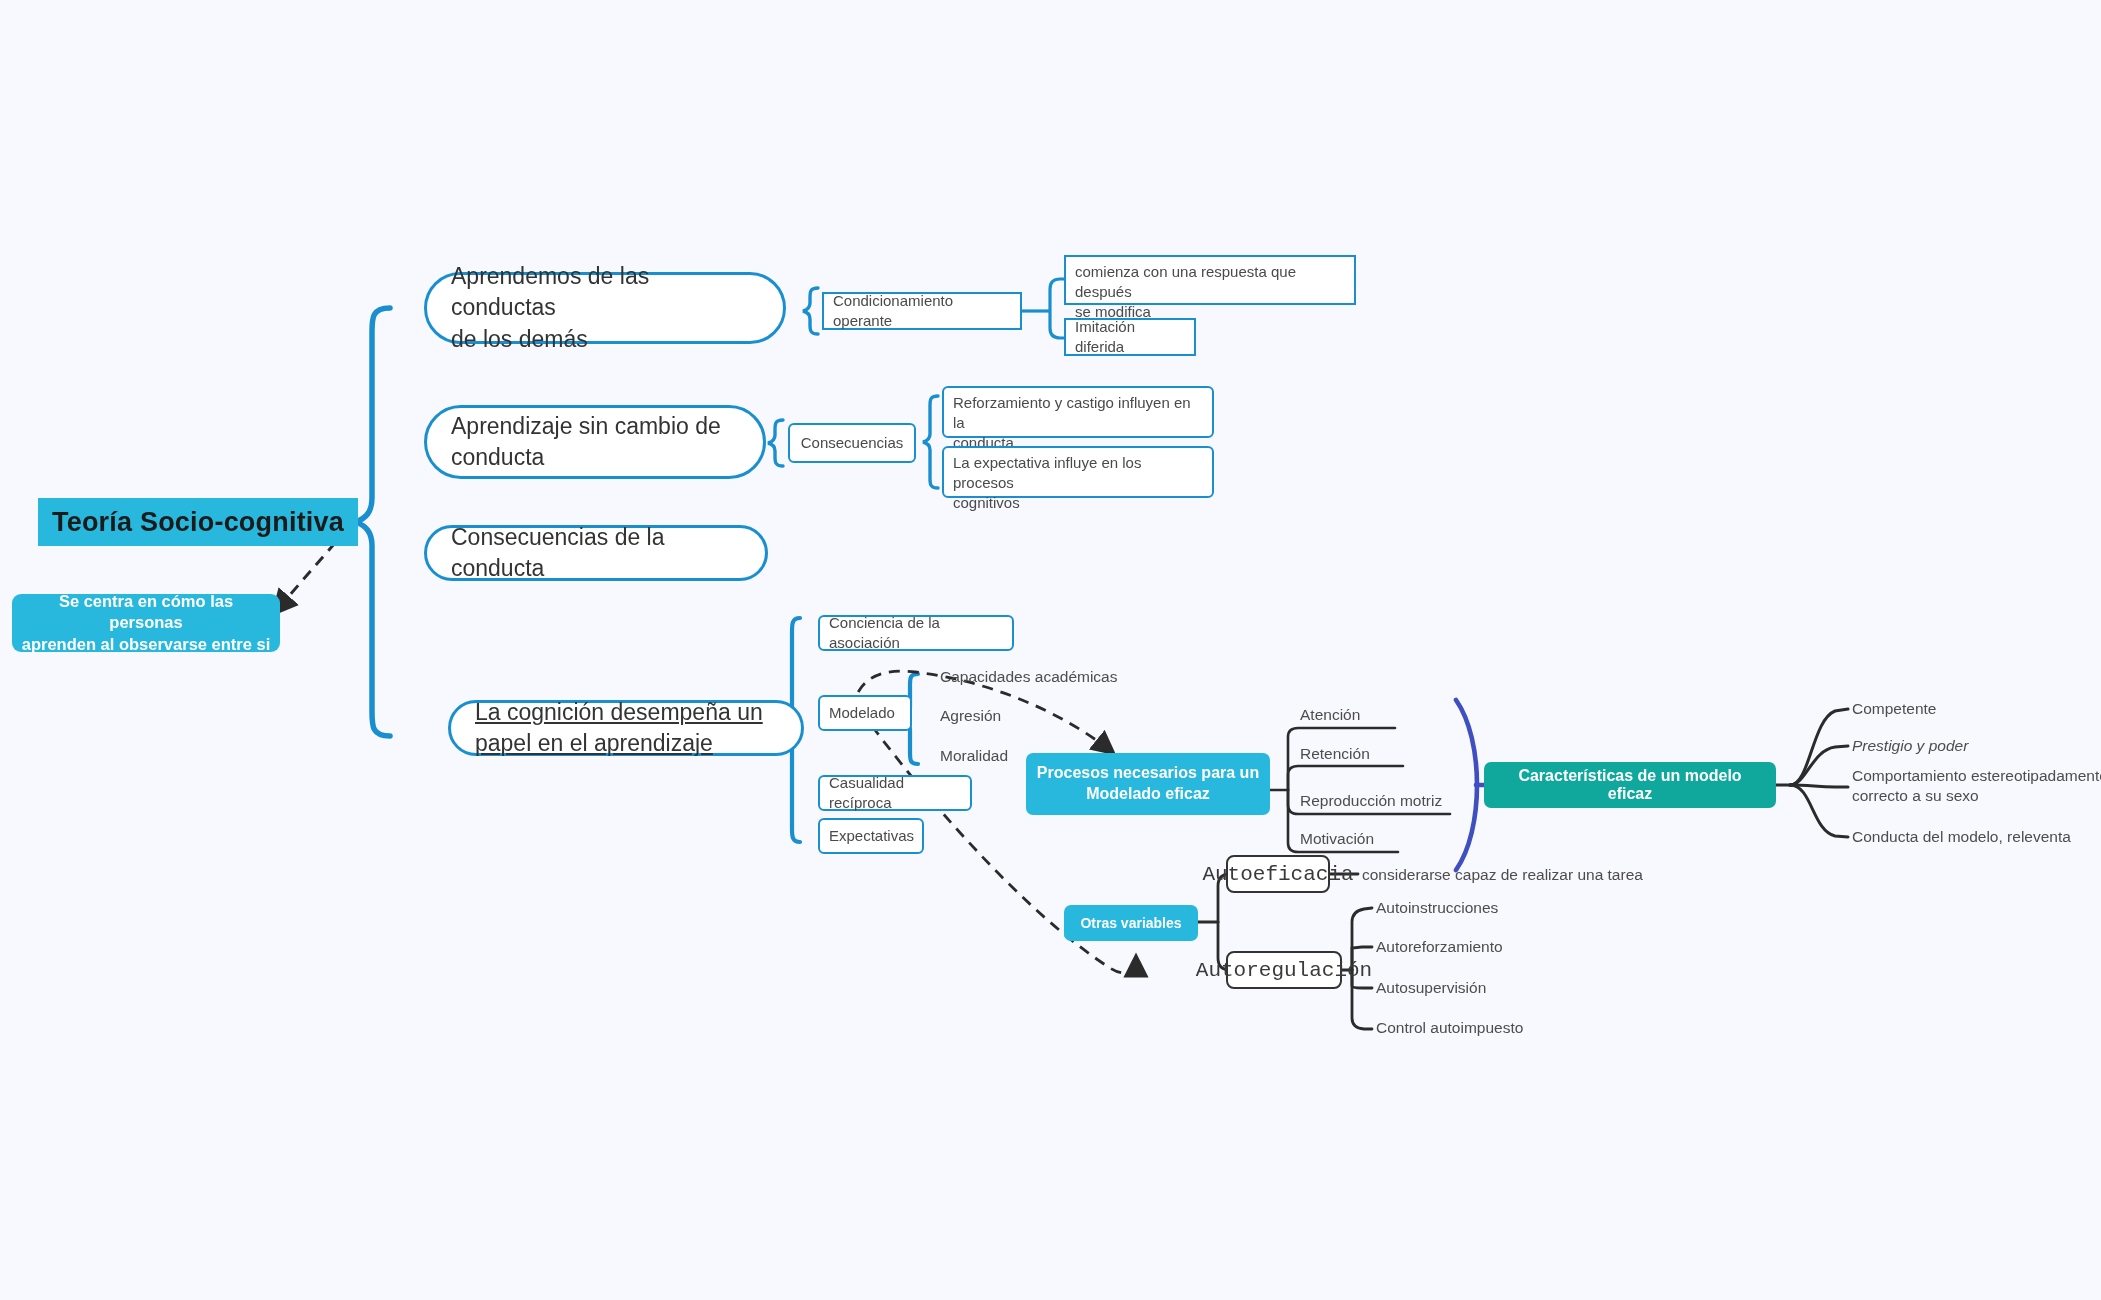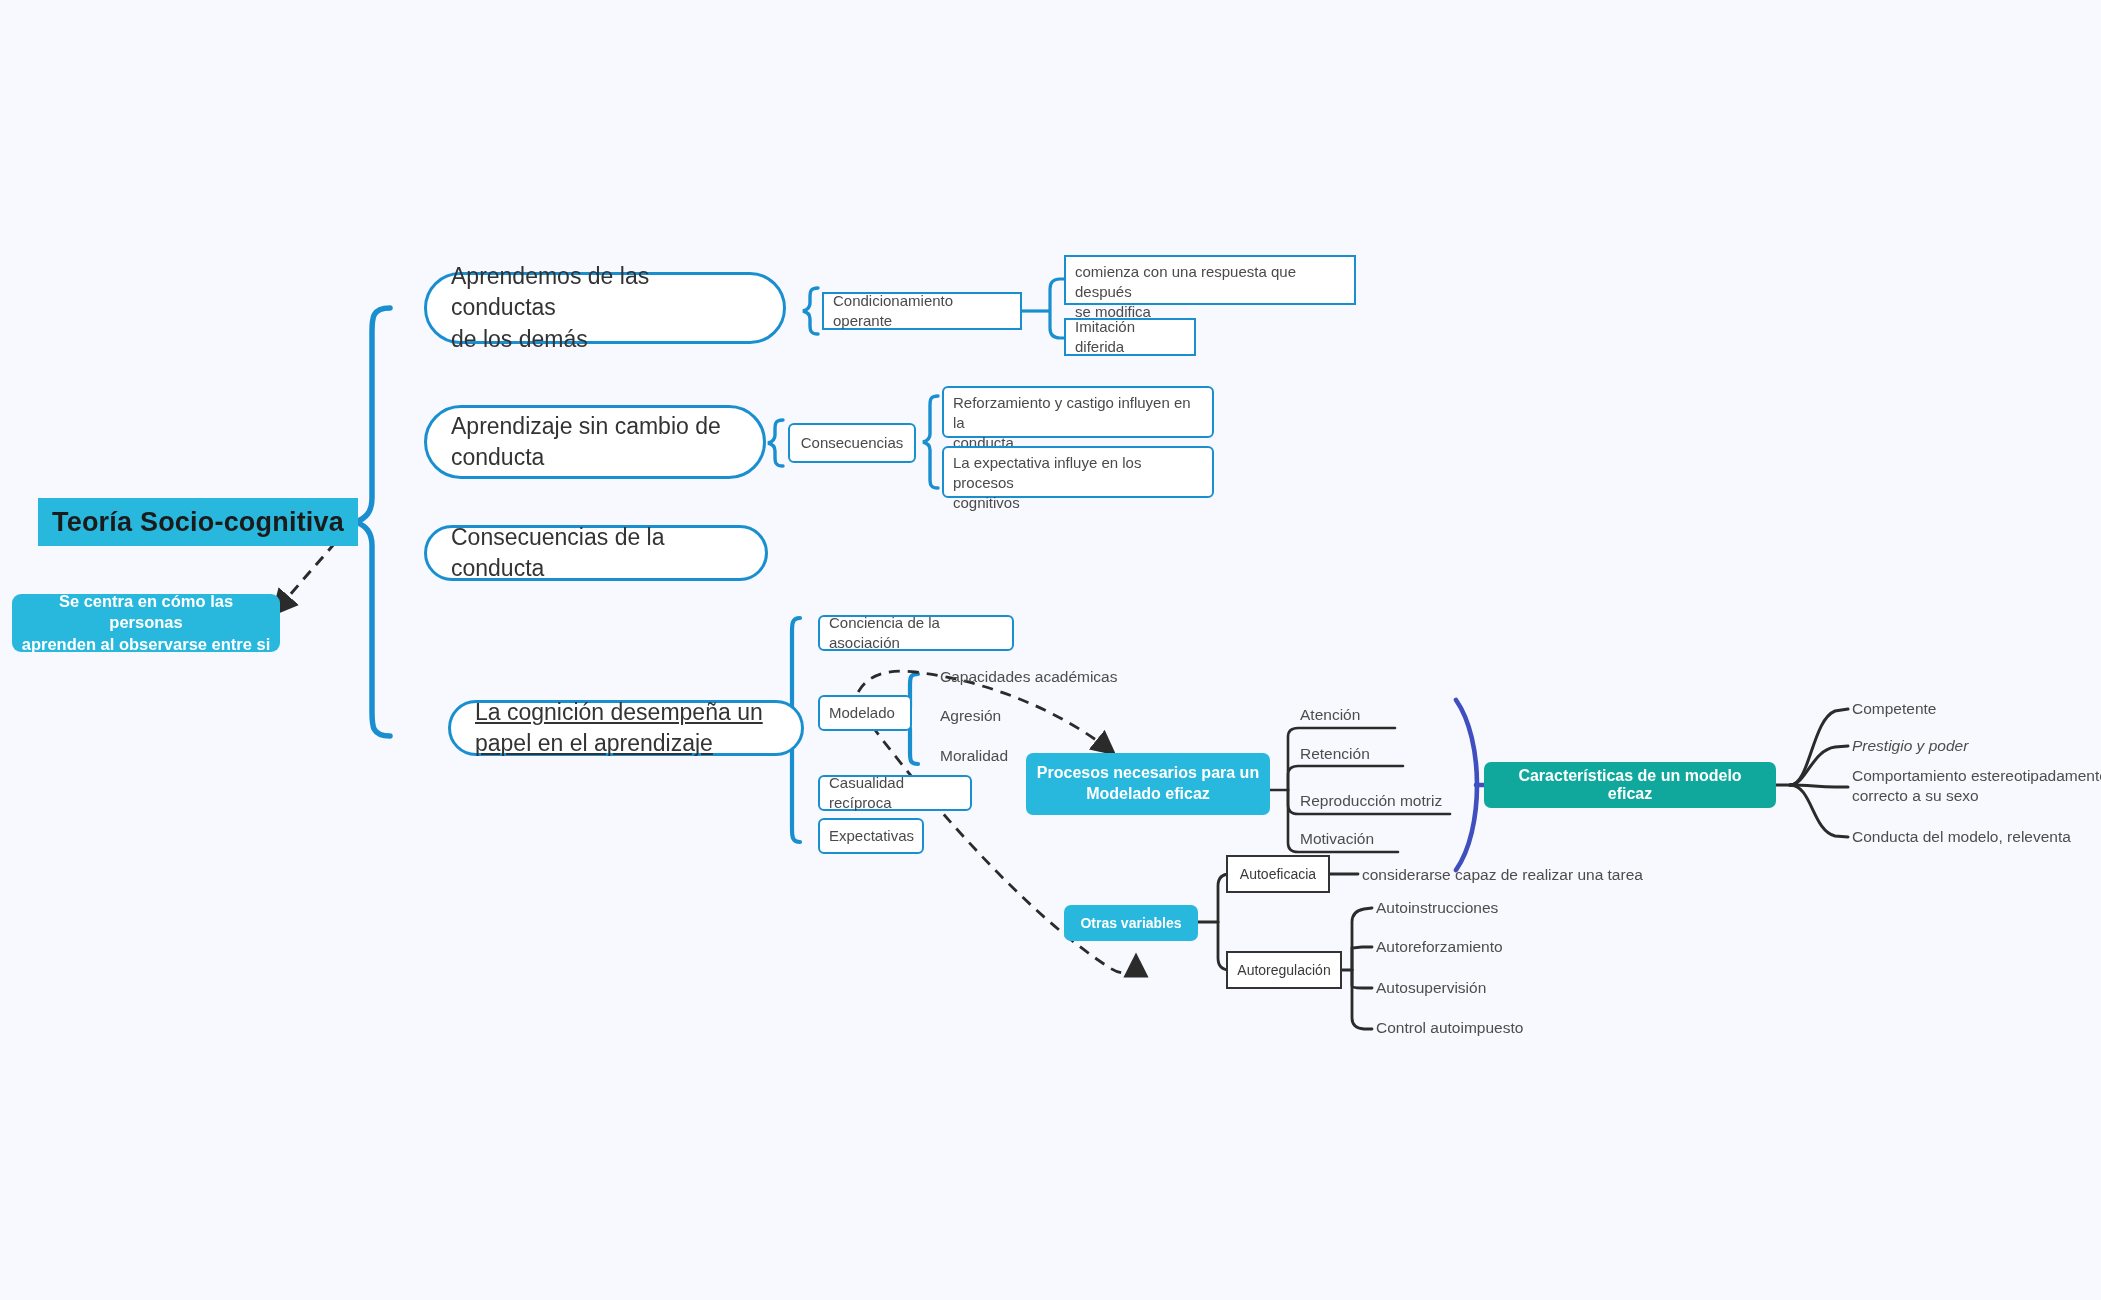--- a/index.html
+++ b/index.html
@@ -75,23 +75,24 @@
     padding: 5px 9px;
   }
   .bbox.sharp { border-radius: 0; }
   .bbox.round { border-radius: 6px; }
 
   
   .kbox {
     background: #ffffff;
     border: 2.4px solid #333333;
     color: #3a3a3a;
-    font-size: 14px;
+    font-size: 21px;
     padding: 5px 9px;
-    border-radius: 0;
+    border-radius: 8px;
+    font-family: Liberation Mono, monospace;
   }
 
   
   .leaf {
     color: #4d4d4d;
     font-size: 15.5px;
     line-height: 1.3;
     background: transparent;
   }
 

